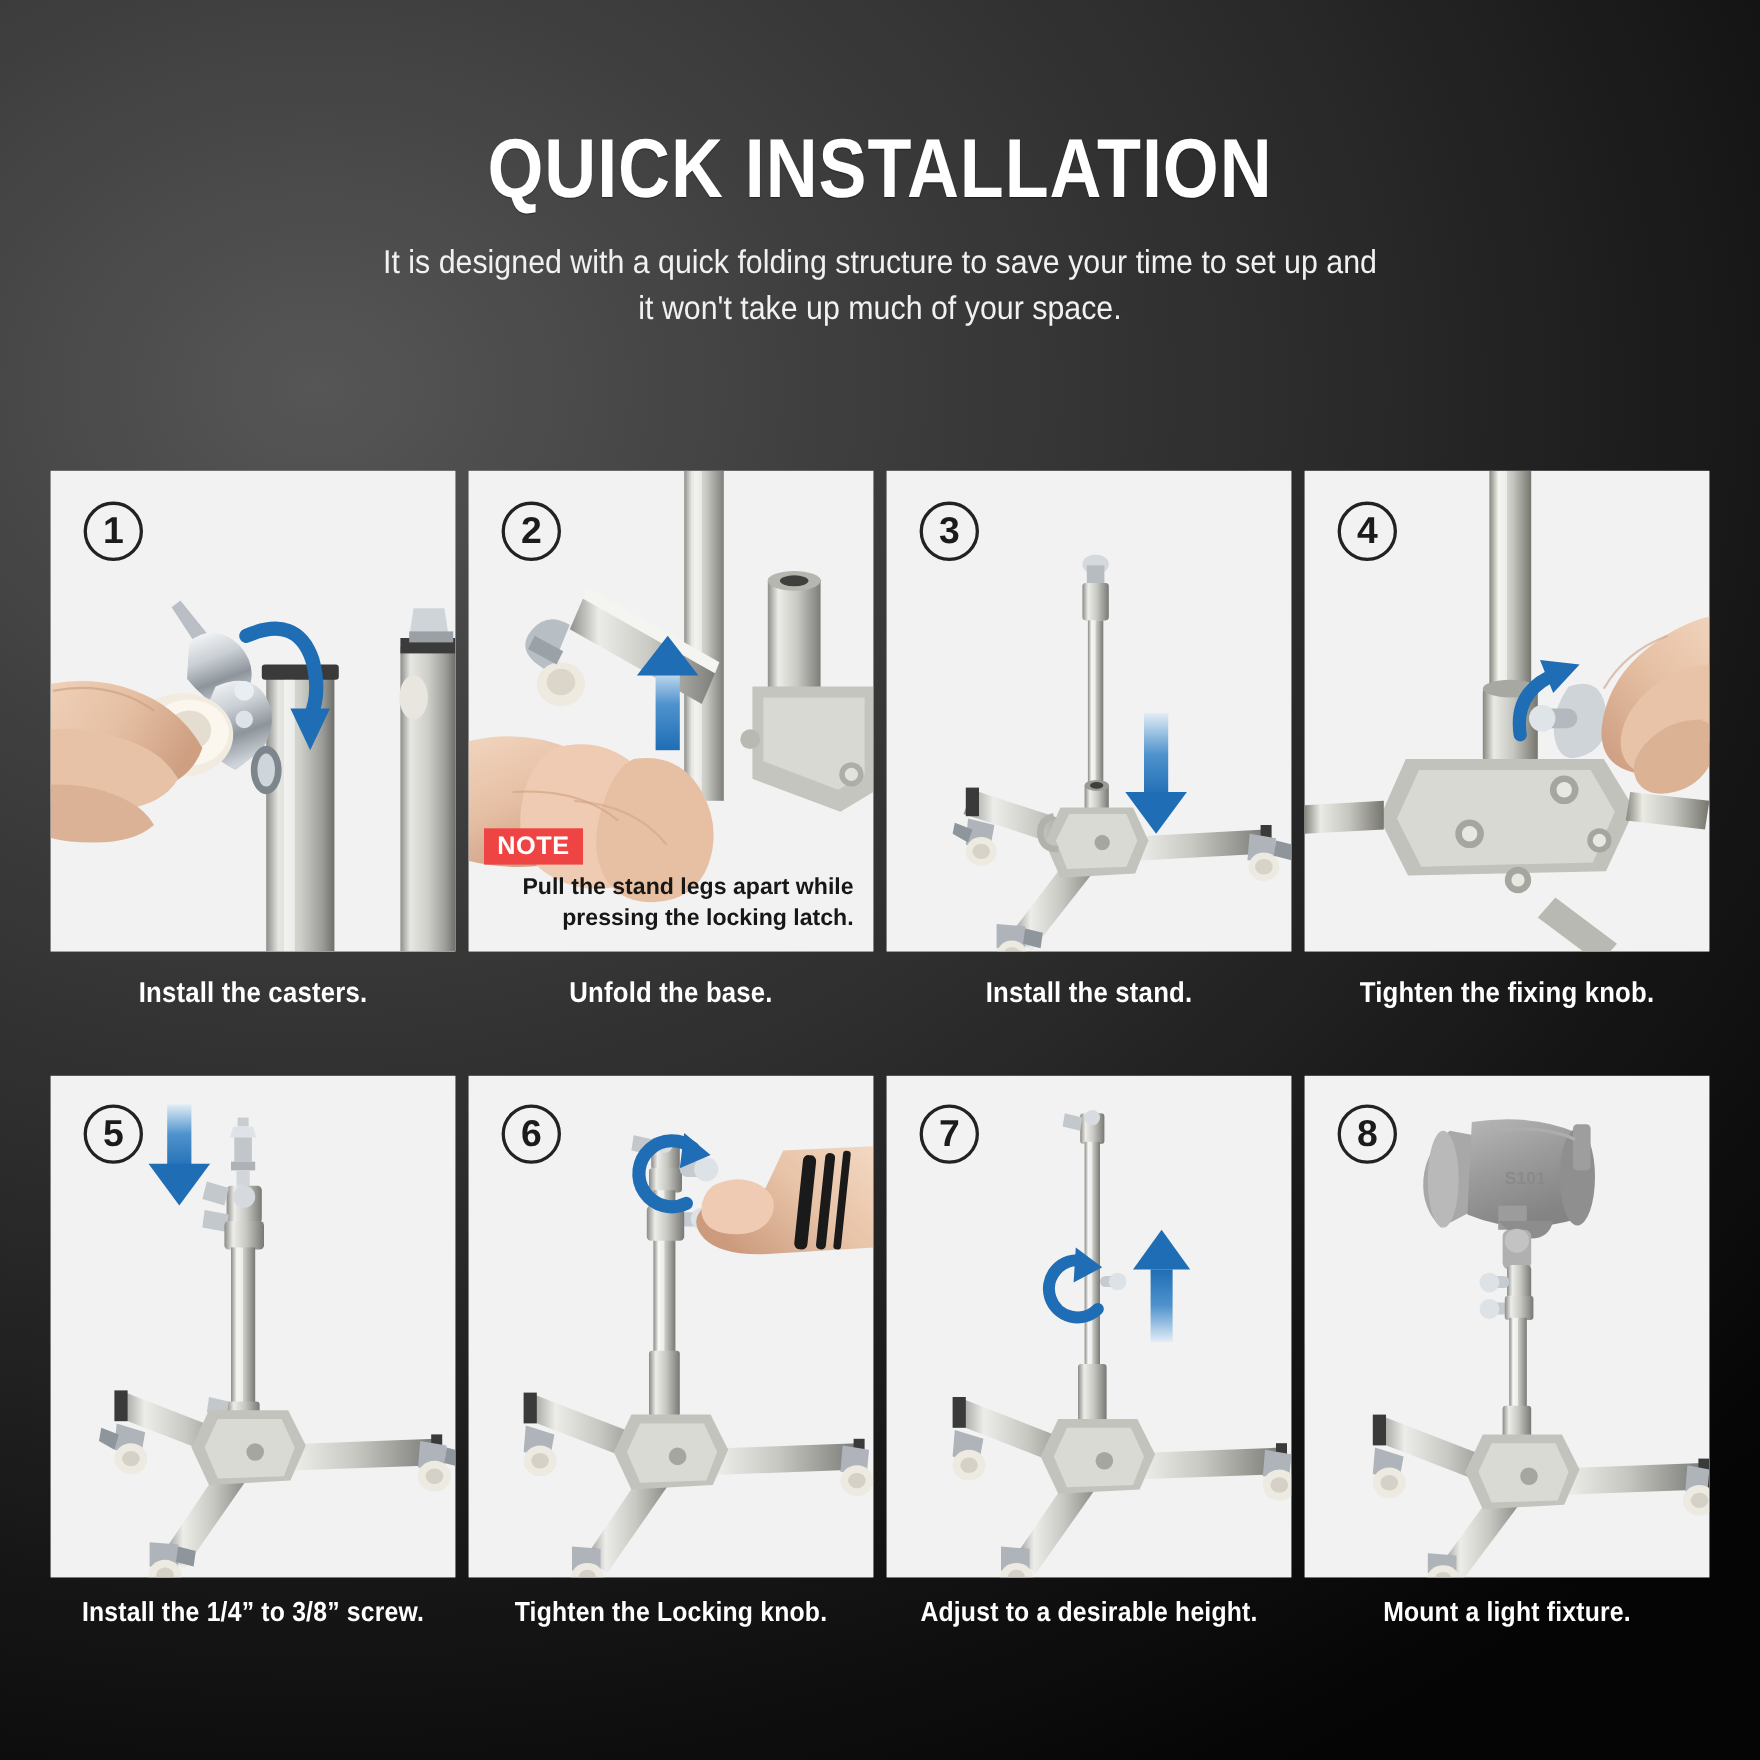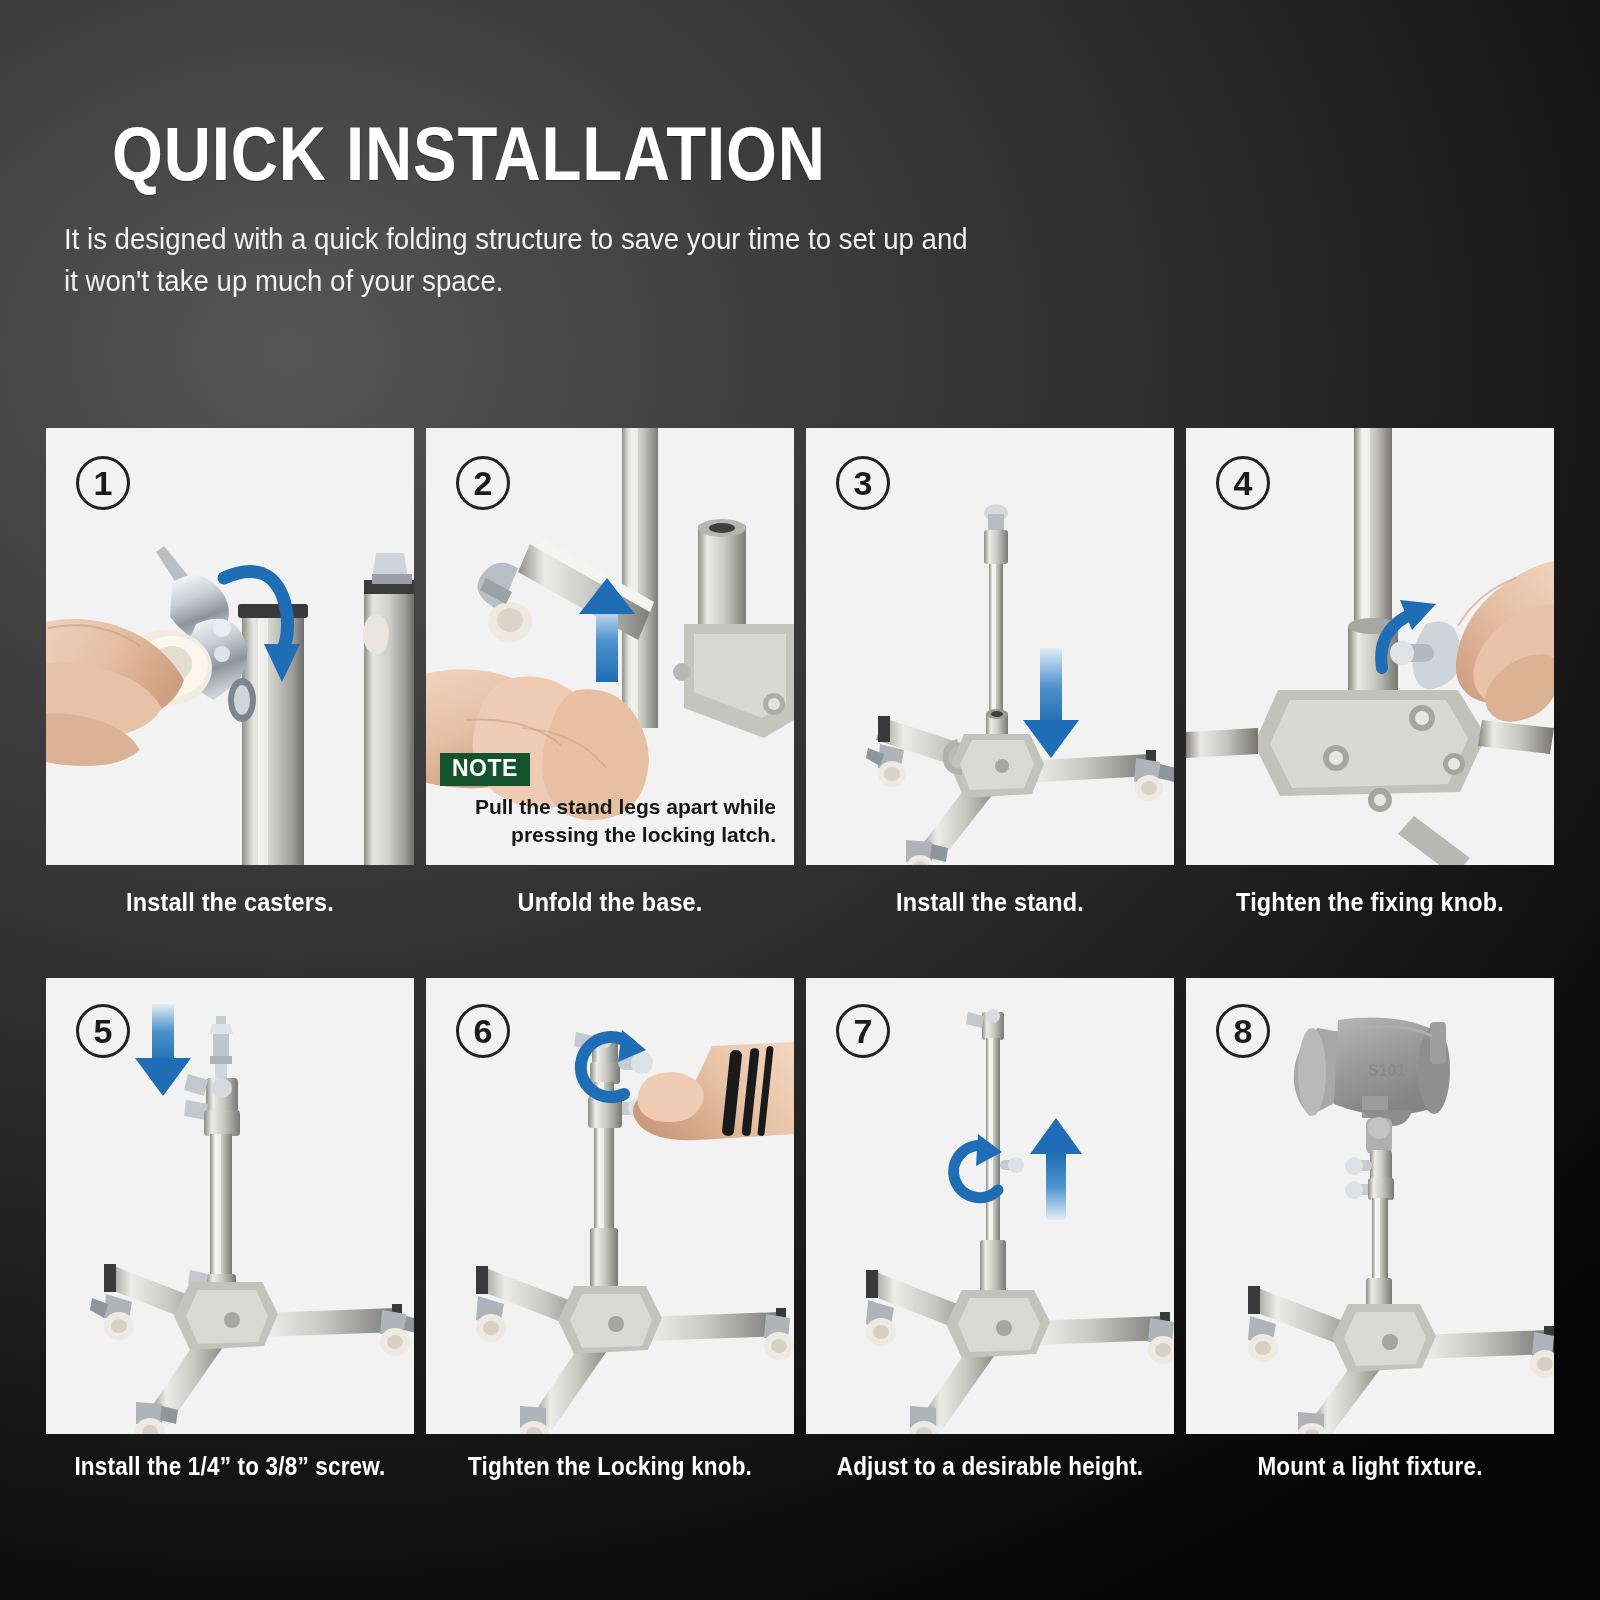--- a/index.html
+++ b/index.html
@@ -11,21 +11,21 @@
     overflow:hidden;
   }
   .bg{
     position:absolute; inset:0;
     background:
       radial-gradient(110% 90% at 18% 22%, #565656 0%, #3d3d3d 28%, #2b2b2b 52%, #161616 76%, #050505 100%);
   }
   .page{ position:absolute; inset:0; }
 
   
-  .header{ position:absolute; top:0; left:0; width:1600px; text-align:left; }
+  .header{ position:absolute; top:0; left:0; width:1600px; text-align:center; }
   .title{
     margin-top:112px;
     font-size:76px;
     line-height:84px;
     font-weight:bold;
     color:#ffffff;
     letter-spacing:1px;
     transform:scaleX(0.86);
     transform-origin:center;
     text-shadow:0 1px 1px rgba(0,0,0,.45);
@@ -81,21 +81,21 @@
     z-index:6;
   }
   .row2 .badge{ top:26px; }
 
   
   .note{
     position:absolute; left:14px; bottom:16px; right:14px; z-index:7;
   }
   .note-tag{
     display:inline-block;
-    background:#14532d; color:#fff;
+    background:#ef4444; color:#fff;
     font-size:23px; font-weight:bold;
     padding:2px 12px 4px 12px;
     letter-spacing:.5px;
   }
   .note-text{
     margin-top:7px;
     color:#171717;
     font-size:21px;
     line-height:28px;
     font-weight:600;

